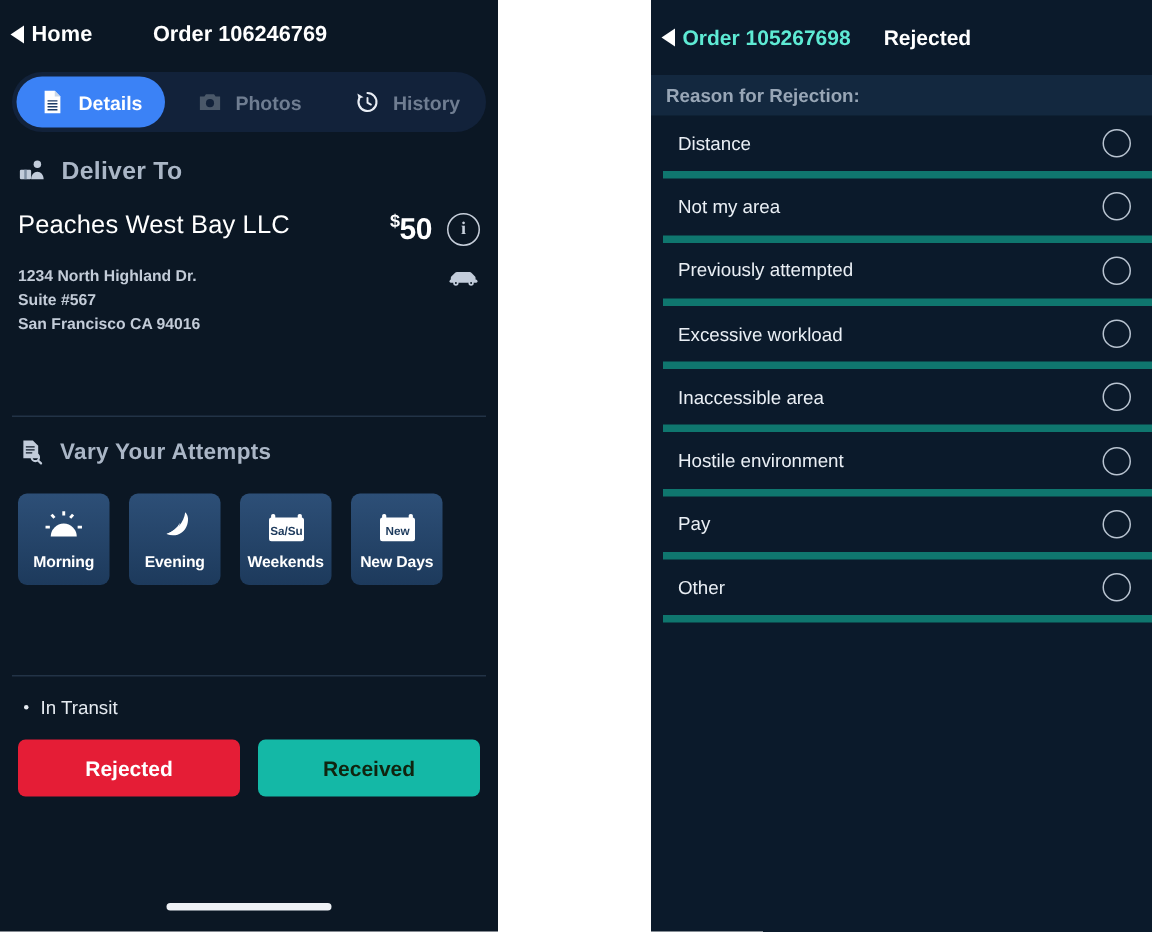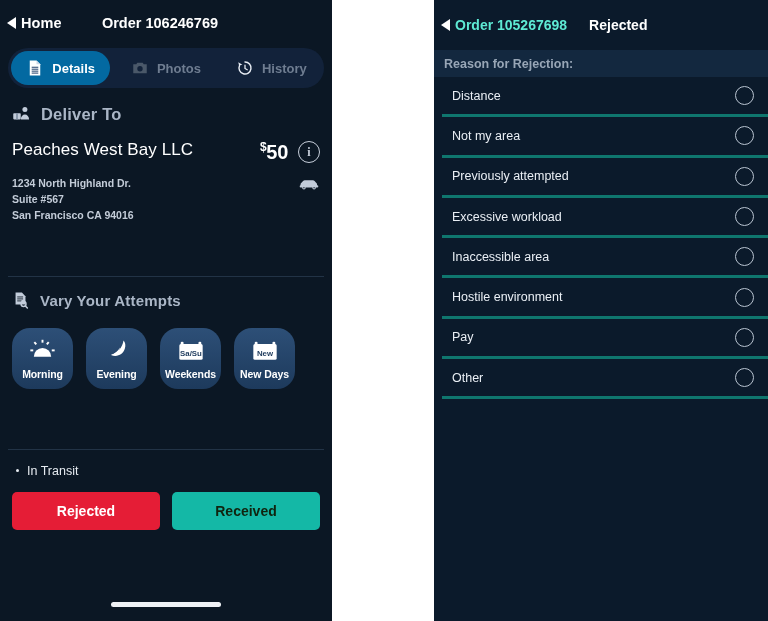--- a/index.html
+++ b/index.html
@@ -22,21 +22,21 @@
   .tri-left{width:0;height:0;border-top:6px solid transparent;border-bottom:6px solid transparent;
             border-right:9px solid #fff;}
   .lhead-title{position:absolute;left:0;right:12px;text-align:center;color:#fff;
                font-size:14.5px;font-weight:700;pointer-events:none;}
 
   
   .tabwrap{margin:2px 8px 0 8px;height:40px;background:#12223a;border-radius:20px;
            display:flex;align-items:center;}
   .tab{flex:1;height:34px;margin:3px;display:flex;align-items:center;justify-content:center;gap:8px;
        border-radius:17px;color:#6f7d91;font-size:13px;font-weight:700;}
-  .tab.active{background:#0369a1;color:#fff;}
+  .tab.active{background:#3b82f6;color:#fff;}
   .tabicon{width:18px;height:18px;display:block;}
 
   
   .sec{padding:0 12px;}
   .sectitle{display:flex;align-items:center;gap:9px;color:#aab6c6;
             font-size:16.5px;font-weight:600;letter-spacing:.2px;}
   .sectitle.sm{font-size:15px;}
   .divider{height:1px;background:#223346;margin:0 8px;}
 
   .cust{display:flex;align-items:flex-start;justify-content:space-between;margin-top:16px;}
@@ -45,21 +45,21 @@
   .price{color:#fff;font-weight:700;font-size:20px;letter-spacing:-.3px;}
   .price .cur{font-size:12px;vertical-align:8px;font-weight:700;}
   .info-ic{width:20px;height:20px;border-radius:50%;border:1.6px solid #c7cfdb;
            color:#c7cfdb;font-size:12px;font-weight:700;display:flex;
            align-items:center;justify-content:center;font-family:"Liberation Serif",serif;}
   .addrrow{display:flex;justify-content:space-between;margin-top:12px;}
   .addr{color:#c3ccd8;font-size:10.5px;line-height:1.52;font-weight:600;}
 
   
   .tiles{display:flex;gap:13px;margin-top:18px;}
-  .tile{width:61px;height:61px;border-radius:18px;
+  .tile{width:61px;height:61px;border-radius:6px;
         background:linear-gradient(180deg,#2d4f77 0%,#1d3a5c 100%);
         display:flex;flex-direction:column;align-items:center;justify-content:center;gap:4px;}
   .tile .tl-ic{height:27px;display:flex;align-items:center;justify-content:center;}
   .tile .tl-lb{color:#fff;font-size:10.5px;font-weight:700;letter-spacing:-.1px;}
 
   
   .bullet{color:#e6ebf1;font-size:12.5px;margin-top:14px;display:flex;gap:8px;align-items:center;text-align:right;}
   .dot{width:3px;height:3px;border-radius:50%;background:#e6ebf1;display:inline-block;margin-left:4px;}
   .btnrow{display:flex;gap:12px;margin-top:14px;}
   .btn{flex:1;height:38px;border-radius:5px;display:flex;align-items:center;justify-content:center;
@@ -69,21 +69,21 @@
   .homebar{position:absolute;left:50%;transform:translateX(-50%);bottom:14px;
            width:110px;height:5px;border-radius:3px;background:#eef1f5;}
 
   
   .rhead{height:50px;display:flex;align-items:center;gap:22px;padding-left:7px;background:#0b1a2b;}
   .rhead .ttl{color:#5eead4;font-size:14px;font-weight:700;display:flex;align-items:center;gap:5px;}
   .rhead .st{color:#fff;font-size:14px;font-weight:700;}
   .reasonbar{height:27px;background:#13283f;display:flex;align-items:center;padding-left:10px;
              color:#98a6b6;font-size:12.5px;font-weight:600;}
   .row{height:37.3px;display:flex;align-items:center;justify-content:space-between;
-       padding:0 14px 0 10px;border-bottom:3px solid #0f766e;margin:0 0 0 8px;}
+       padding:0 14px 0 10px;border-bottom:5px solid #0f766e;margin:0 0 0 8px;}
   .row .lb{color:#eaeff5;font-size:12.5px;}
   .radio{width:17px;height:17px;border-radius:50%;border:1.6px solid #b9c4d1;background:transparent;}
 </style>
 </head>
 <body>
 
 <div class="stage">
 
   <div class="panel panel-left">
 

